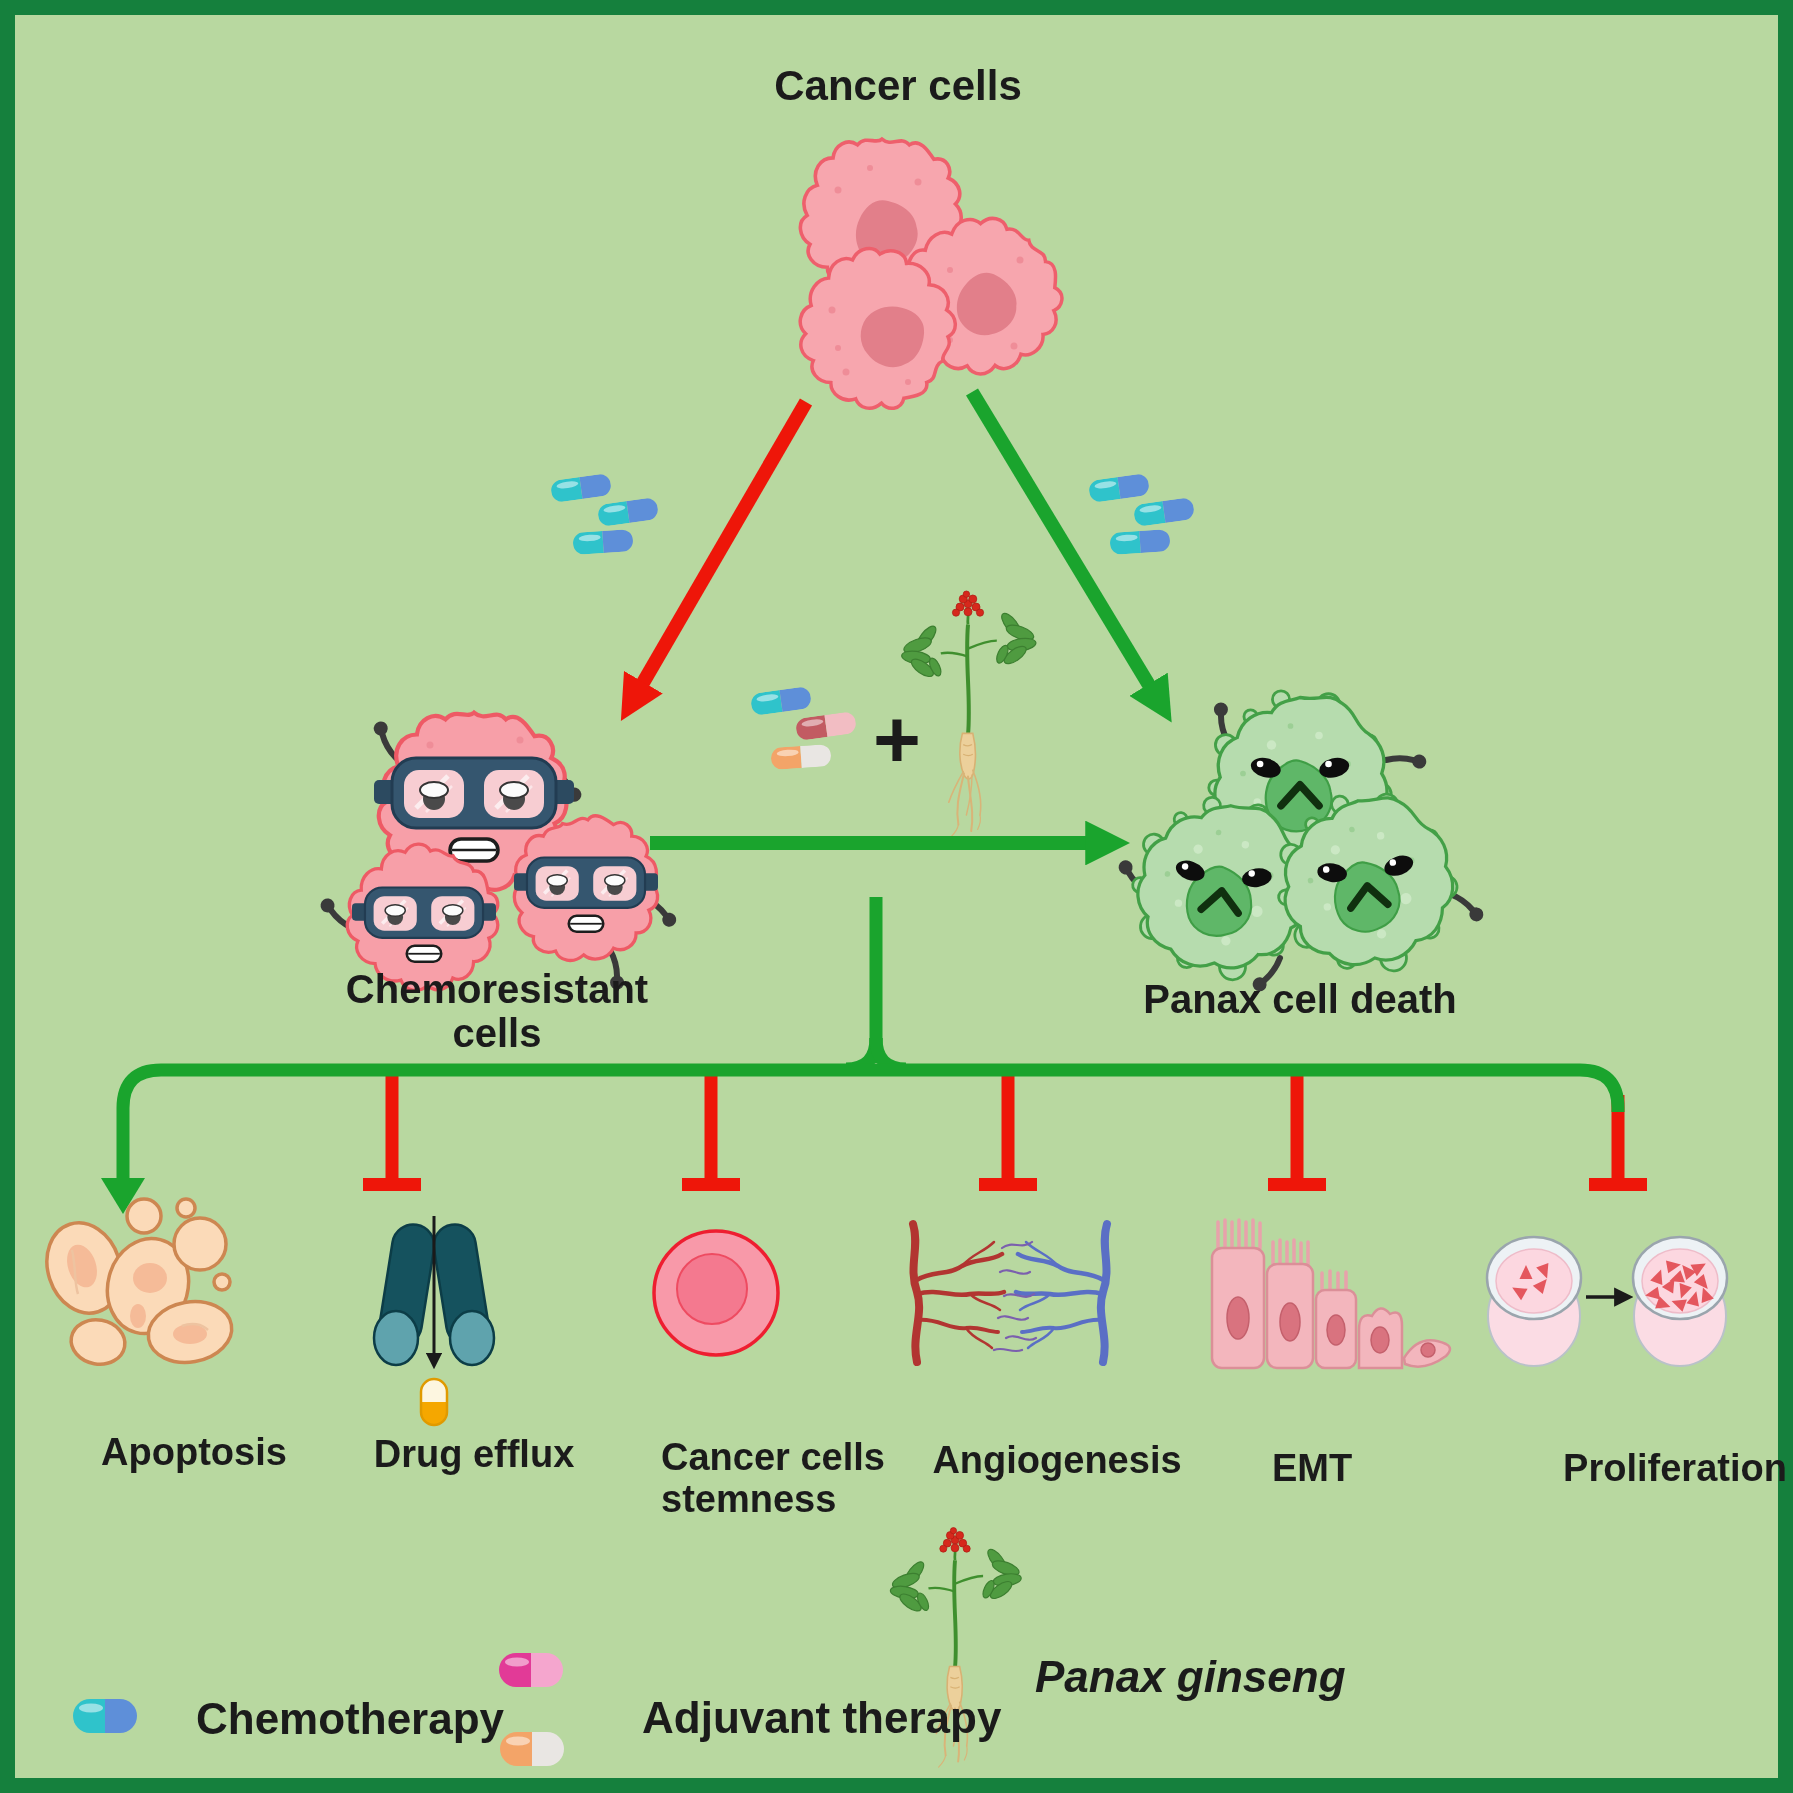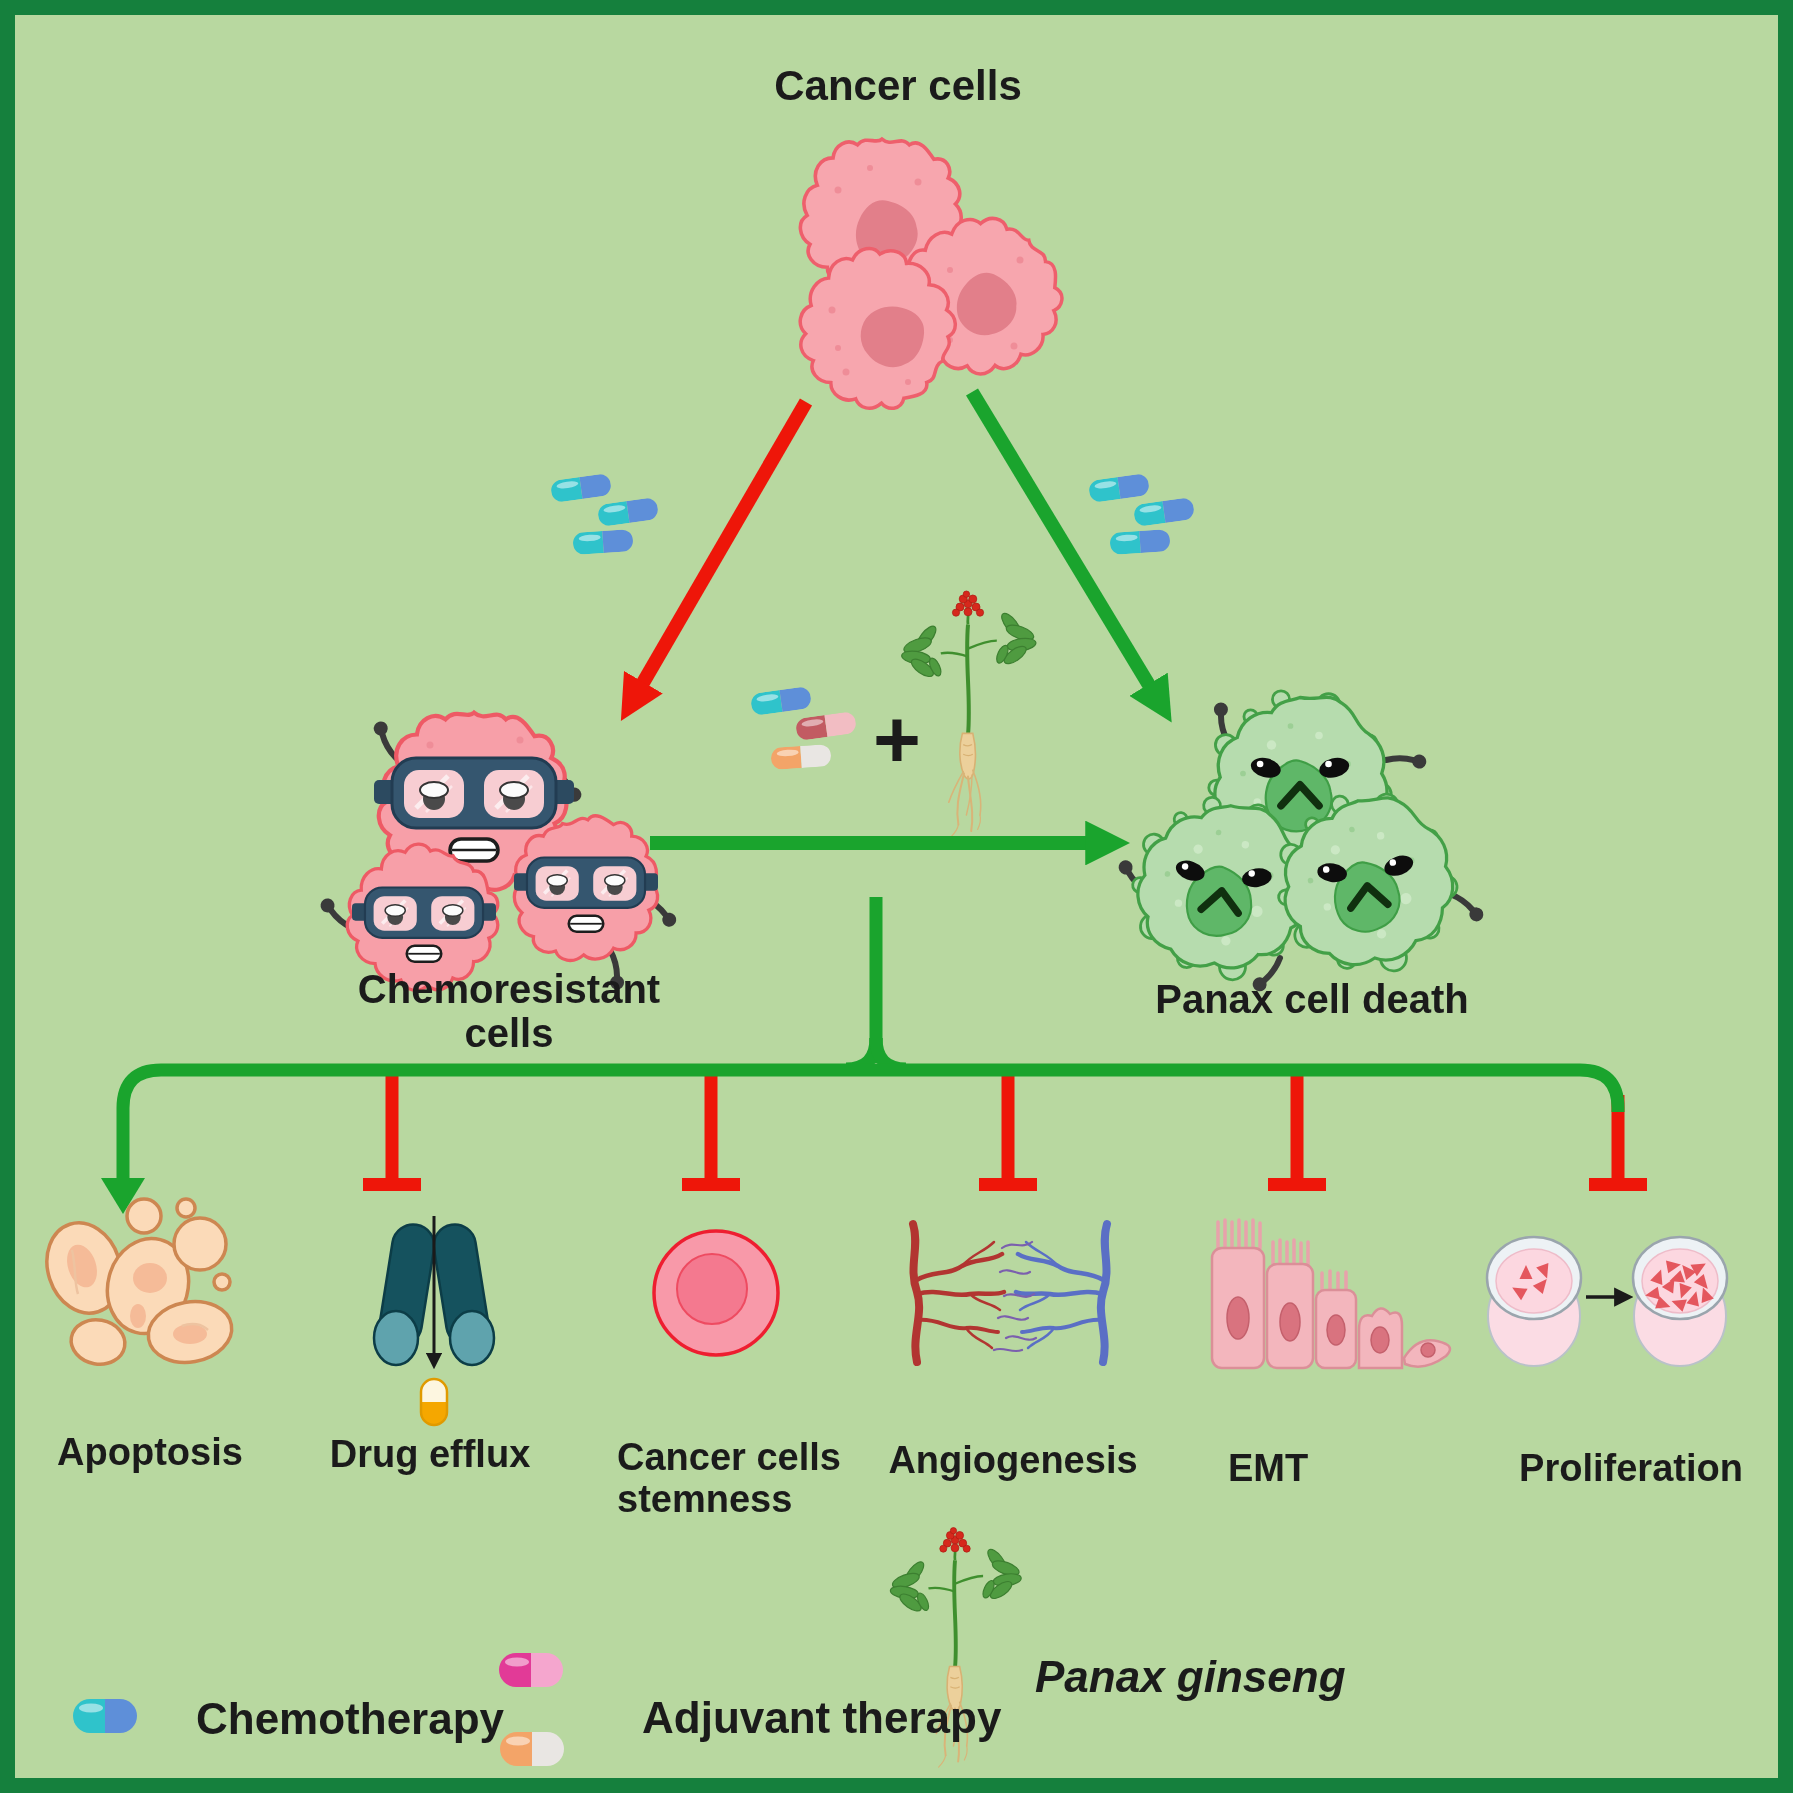--- a/index.html
+++ b/index.html
@@ -2,22 +2,22 @@
 <html><head>
 <meta charset="utf-8">
 <style>
   html,body{margin:0;padding:0;background:#ffffff;}
   .frame{position:relative;width:1793px;height:1793px;background:#15803d;overflow:hidden;}
   .canvas{position:absolute;left:15px;top:15px;width:1763px;height:1763px;background:#b8d8a0;}
   svg.diagram{position:absolute;left:0;top:0;width:1793px;height:1793px;}
   .lbl{position:absolute;font-family:"Liberation Sans",sans-serif;font-weight:bold;color:#1b1b1b;white-space:nowrap;}
   .center{transform:translateX(-50%);text-align:center;}
   .title-lbl{font-size:42px;}
-  .node-lbl{font-size:40px;line-height:42px;margin-left:12px;}
-  .mark-lbl{font-size:38px;line-height:40px;}
+  .node-lbl{font-size:40px;line-height:42px;}
+  .mark-lbl{font-size:38px;line-height:40px;margin-left:44px;}
   .legend-lbl{font-size:44px;}
   .plus-lbl{font-size:82px;font-weight:900;}
   .italic{font-style:italic;}
 </style>
 </head>
 <body>
 
 <div class="frame">
   <div class="canvas"></div>
 

